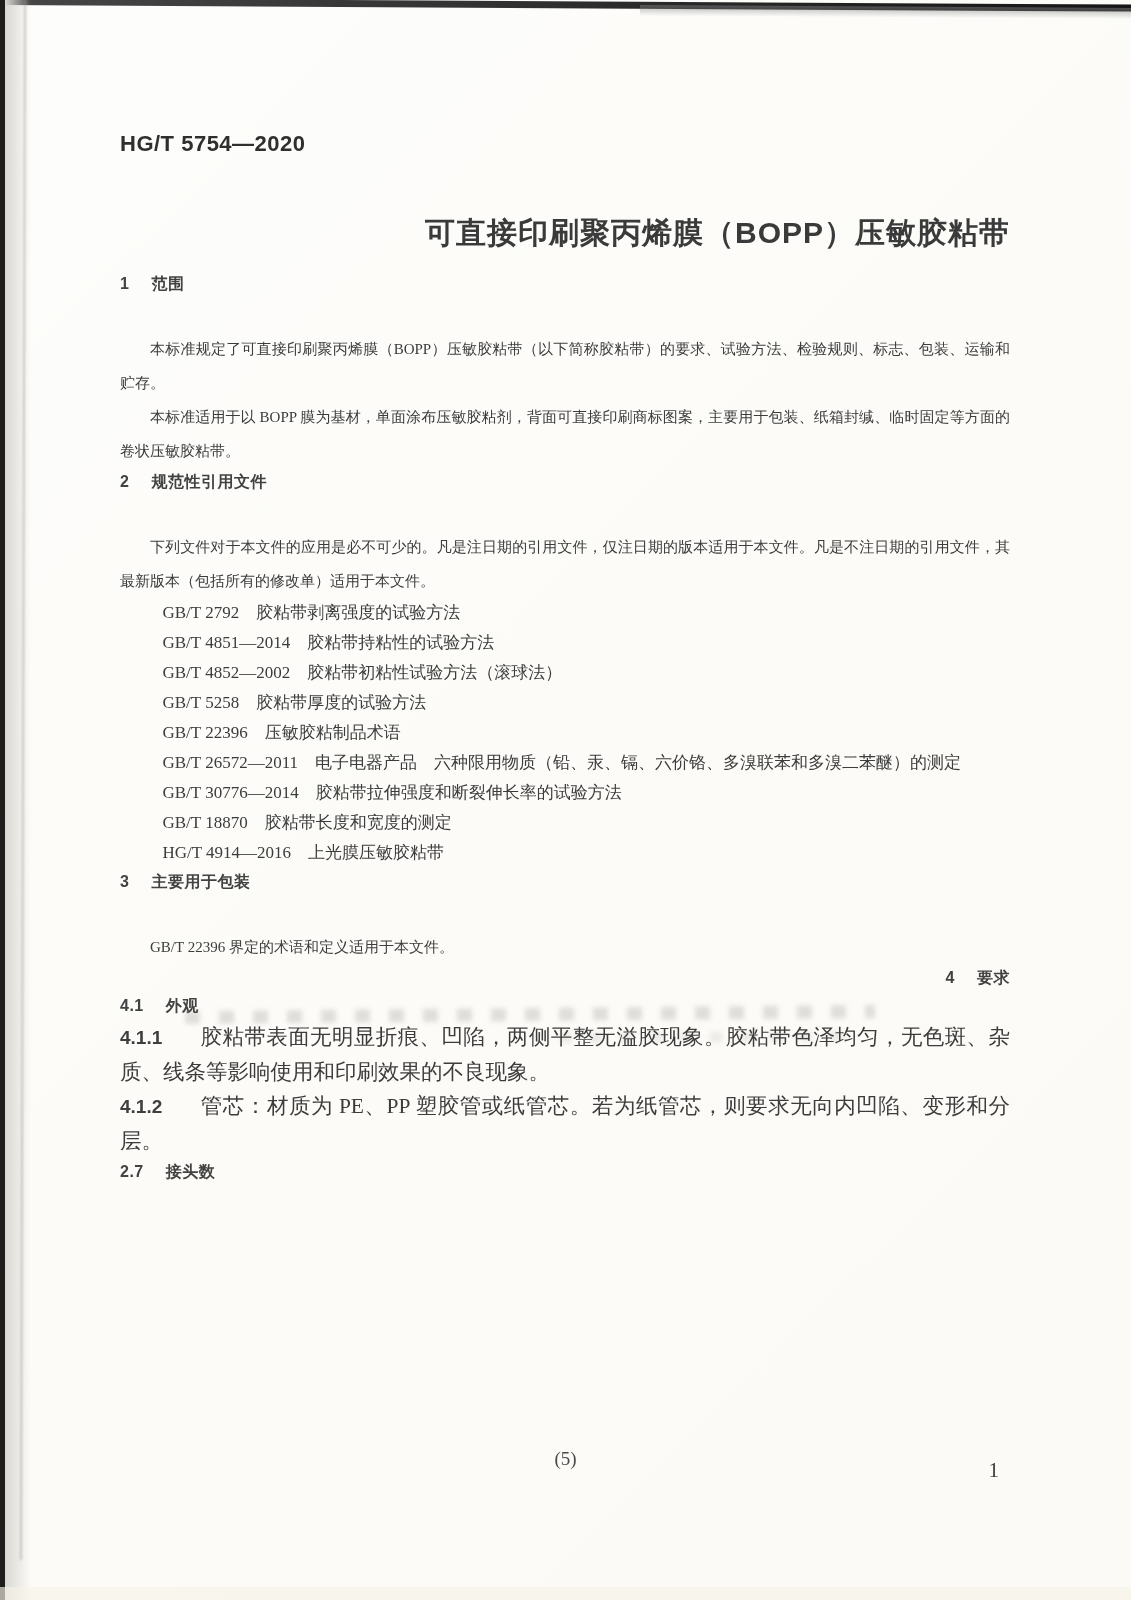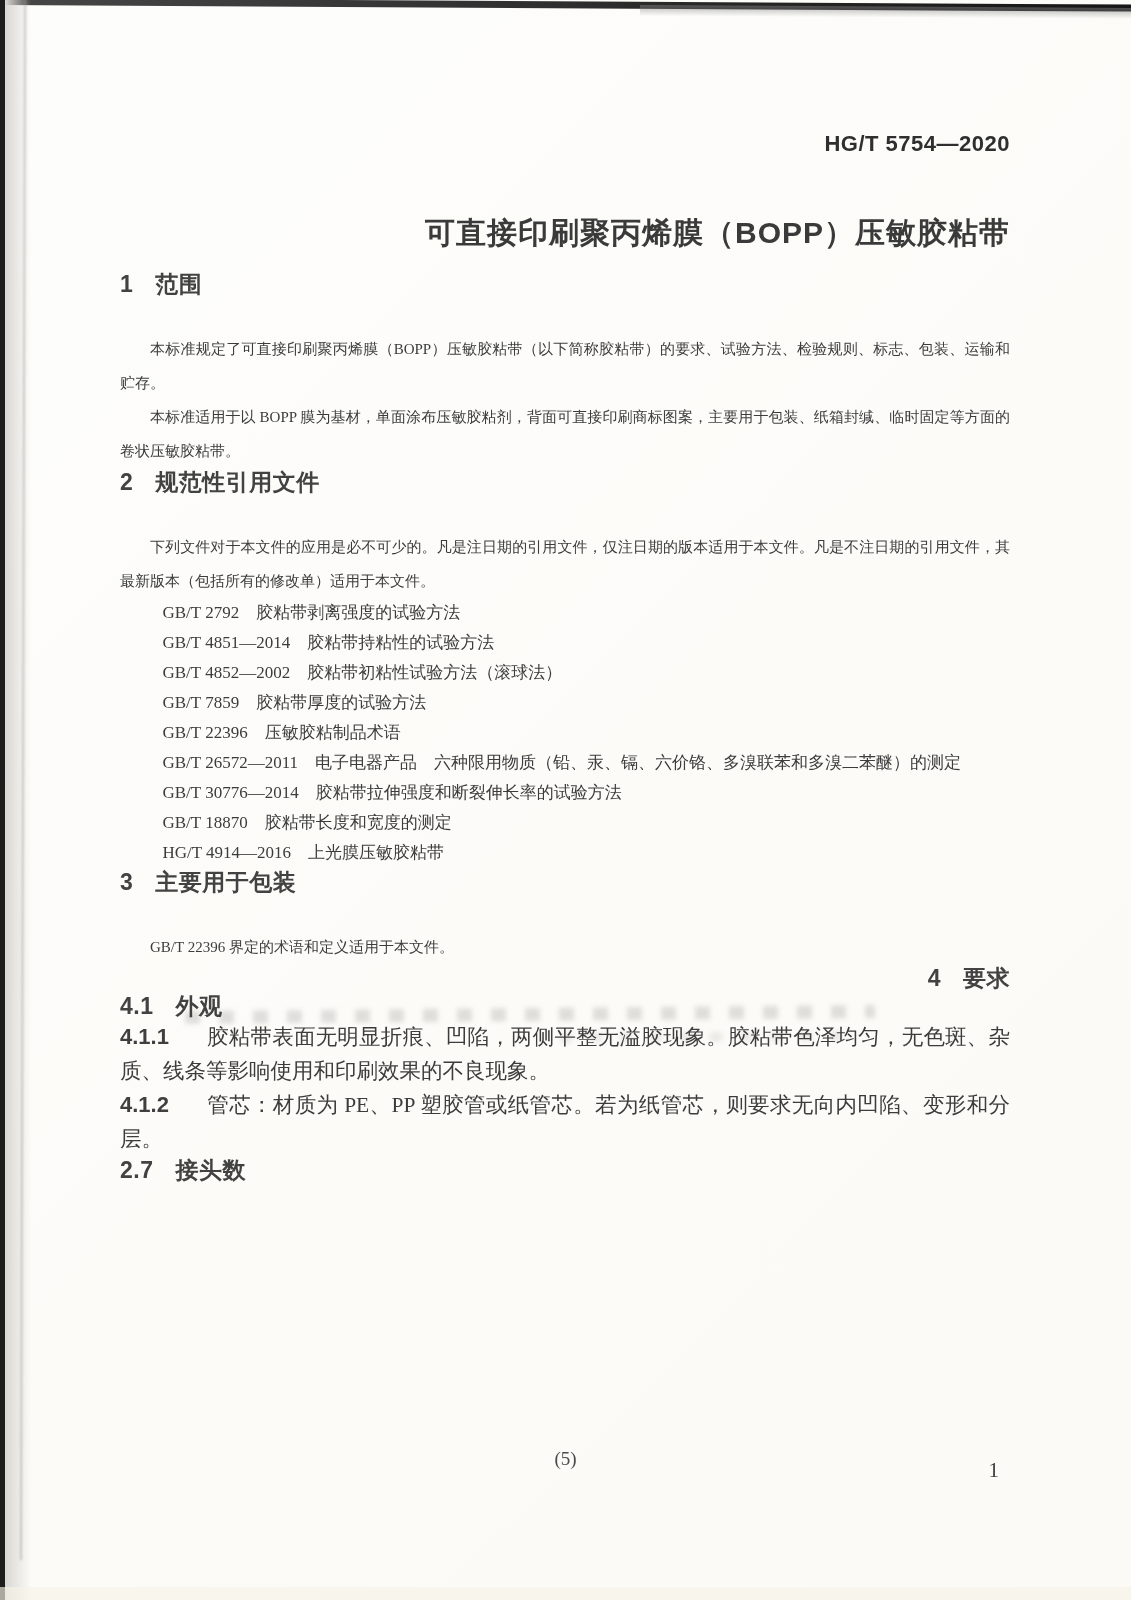--- a/index.html
+++ b/index.html
@@ -27,44 +27,44 @@
   .edge-bottom{position:absolute;bottom:0;left:0;width:1131px;height:13px;
     background:#f6f3e7;opacity:.65;}
   .ghost{position:absolute;top:1008px;left:185px;width:690px;height:13px;
     background:repeating-linear-gradient(90deg,rgba(120,118,114,.55) 0 15px,rgba(120,118,114,0) 15px 34px);
     filter:blur(2.6px);opacity:.4;transform:rotate(-0.5deg);}
   .ghost2{position:absolute;top:1032px;left:560px;width:300px;height:10px;
     background:repeating-linear-gradient(90deg,rgba(130,128,124,.45) 0 12px,rgba(130,128,124,0) 12px 30px);
     filter:blur(2.6px);opacity:.3;transform:rotate(-0.4deg);}
   
   .content{position:absolute;left:120px;top:0;width:890px;}
-  .std-code{margin:130px 0 0 0;text-align:right;
+  .std-code{margin:130px 0 0 0;
     font-family:"Liberation Sans","DejaVu Sans",sans-serif;
     font-weight:bold;font-size:22px;line-height:27px;color:#2f2f2f;letter-spacing:.5px;}
   .doc-title{margin:55px 0 17px 0;text-align:right;
     font-family:"Liberation Sans","DejaVu Sans",sans-serif;
     font-weight:bold;font-size:30px;line-height:41px;color:#3a3a3a;letter-spacing:1px;}
   h2.sec{margin:0;font-family:"Liberation Sans","DejaVu Sans",sans-serif;
-    font-weight:bold;font-size:23px;line-height:28px;color:#424242;letter-spacing:.5px;}
+    font-weight:bold;font-size:16px;line-height:28px;color:#424242;letter-spacing:.5px;}
   h2.sec .num{margin-right:22px;}
   .mt-s1{margin-top:112px;}
   .mt-s2{margin-top:20px;}
   .mt-s3{margin-top:26px;}
   .mt-s4{margin-top:28px;text-align:right;}
   .mt-s41{margin-top:24px;}
   .mt-s42{margin-top:8px;}
   p.body{margin:0;font-size:15px;line-height:34px;text-indent:2em;
     text-align:justify;color:#3c3c3c;}
   p.body.first{margin-top:34px;}
   .reflist{margin:0;}
   p.ref{margin:0;font-size:17px;line-height:30px;text-indent:2.5em;
     text-align:justify;color:#3c3c3c;}
   p.numpara{margin:0;font-size:21.5px;line-height:34px;text-align:justify;color:#3c3c3c;}
   p.numpara .num{font-family:"Liberation Sans","DejaVu Sans",sans-serif;
-    font-weight:bold;font-size:22px;color:#3f3f3f;margin-right:38px;}
+    font-weight:bold;font-size:19px;color:#3f3f3f;margin-right:38px;}
   .mt-411{margin-top:20px;}
   .mt-412{margin-top:12px;}
   .mt-final{margin-top:16px;}
   .footer-center{position:absolute;top:1448px;left:0;width:1131px;text-align:center;
     font-size:19px;color:#4a4a4a;}
   .footer-page{position:absolute;top:1458px;right:132px;
     font-size:21px;color:#3c3c3c;}
 </style>
 </head>
 <body>
@@ -90,21 +90,21 @@
     <p class="body first">本标准规定了可直接印刷聚丙烯膜（BOPP）压敏胶粘带（以下简称胶粘带）的要求、试验方法、检验规则、标志、包装、运输和贮存。</p>
     <p class="body">本标准适用于以 BOPP 膜为基材，单面涂布压敏胶粘剂，背面可直接印刷商标图案，主要用于包装、纸箱封缄、临时固定等方面的卷状压敏胶粘带。</p>
 
     <h2 class="sec mt-s2"><span class="num">2</span><span>规范性引用文件</span></h2>
     <p class="body first">下列文件对于本文件的应用是必不可少的。凡是注日期的引用文件，仅注日期的版本适用于本文件。凡是不注日期的引用文件，其最新版本（包括所有的修改单）适用于本文件。</p>
 
     <div class="reflist">
       <p class="ref">GB/T 2792　胶粘带剥离强度的试验方法</p>
       <p class="ref">GB/T 4851—2014　胶粘带持粘性的试验方法</p>
       <p class="ref">GB/T 4852—2002　胶粘带初粘性试验方法（滚球法）</p>
-      <p class="ref">GB/T 7859　胶粘带厚度的试验方法</p>
+      <p class="ref">GB/T 5258　胶粘带厚度的试验方法</p>
       <p class="ref">GB/T 22396　压敏胶粘制品术语</p>
       <p class="ref">GB/T 26572—2011　电子电器产品　六种限用物质（铅、汞、镉、六价铬、多溴联苯和多溴二苯醚）的测定</p>
       <p class="ref">GB/T 30776—2014　胶粘带拉伸强度和断裂伸长率的试验方法</p>
       <p class="ref">GB/T 18870　胶粘带长度和宽度的测定</p>
       <p class="ref">HG/T 4914—2016　上光膜压敏胶粘带</p>
     </div>
 
     <h2 class="sec mt-s3"><span class="num">3</span><span>主要用于包装</span></h2>
     <p class="body first">GB/T 22396 界定的术语和定义适用于本文件。</p>
 

